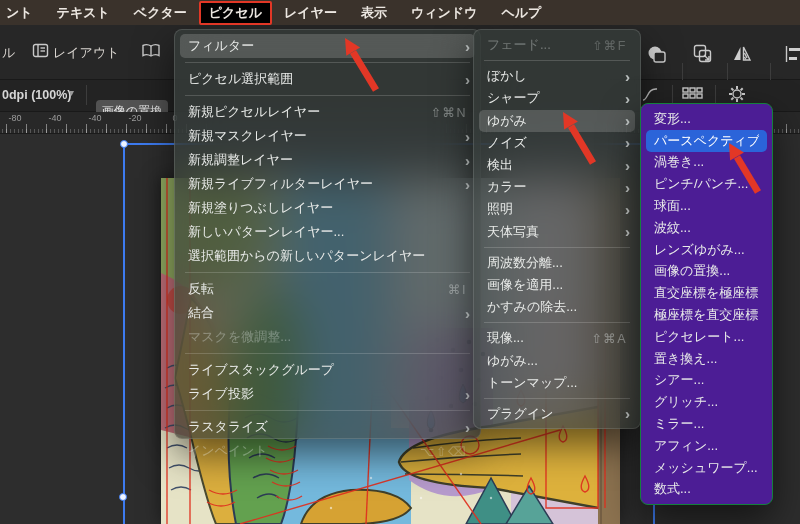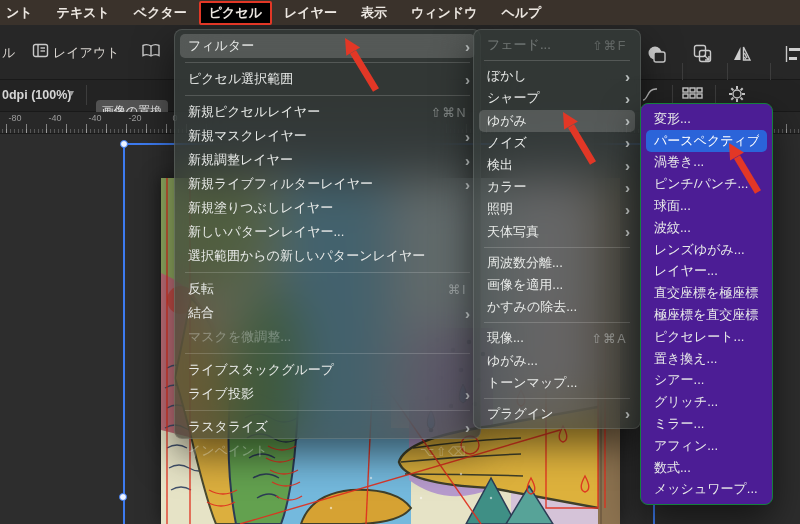--- a/index.html
+++ b/index.html
@@ -438,21 +438,21 @@
       <div class="mrow">
         <span class="mlabel">球面...</span>
       </div>
       <div class="mrow">
         <span class="mlabel">波紋...</span>
       </div>
       <div class="mrow">
         <span class="mlabel">レンズゆがみ...</span>
       </div>
       <div class="mrow">
-        <span class="mlabel">レイヤー...</span>
+        <span class="mlabel">画像の置換...</span>
       </div>
       <div class="mrow">
         <span class="mlabel">直交座標を極座標に</span>
       </div>
       <div class="mrow">
         <span class="mlabel">極座標を直交座標に</span>
       </div>
       <div class="mrow">
         <span class="mlabel">ピクセレート...</span>
       </div>
@@ -465,24 +465,24 @@
       <div class="mrow">
         <span class="mlabel">グリッチ...</span>
       </div>
       <div class="mrow">
         <span class="mlabel">ミラー...</span>
       </div>
       <div class="mrow">
         <span class="mlabel">アフィン...</span>
       </div>
       <div class="mrow">
+        <span class="mlabel">メッシュワープ...</span>
+      </div>
+      <div class="mrow">
         <span class="mlabel">数式...</span>
-      </div>
-      <div class="mrow">
-        <span class="mlabel">メッシュワープ...</span>
       </div>
     </div>
 
   <svg class="annot" width="800" height="524">
     <g fill="#e23726" stroke="none">
       <line x1="376" y1="90" x2="353" y2="52" stroke="#e23726" stroke-width="7"></line>
       <polygon points="345,38 360.1,47.6 346.3,55.8"></polygon>
       <line x1="593" y1="163" x2="571" y2="126" stroke="#e23726" stroke-width="7"></line>
       <polygon points="563,112 577.9,121.4 564.1,129.6"></polygon>
       <line x1="758" y1="192" x2="737" y2="157" stroke="#e23726" stroke-width="7"></line>

